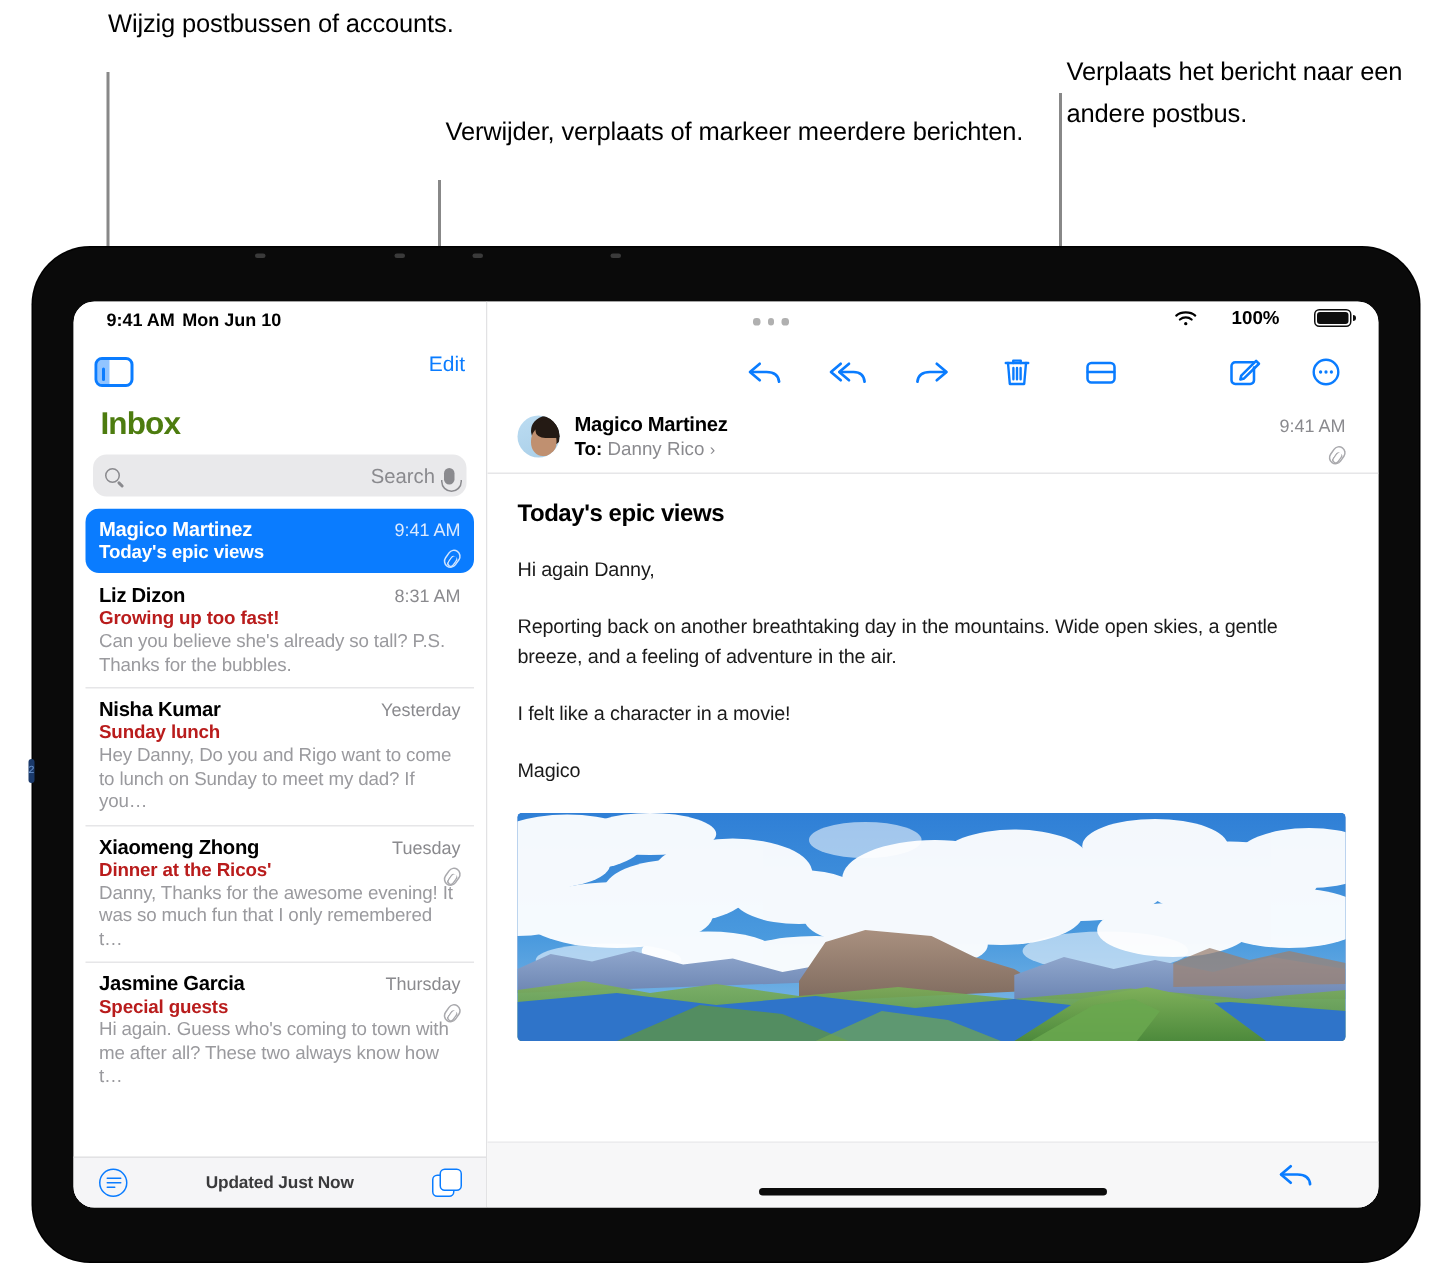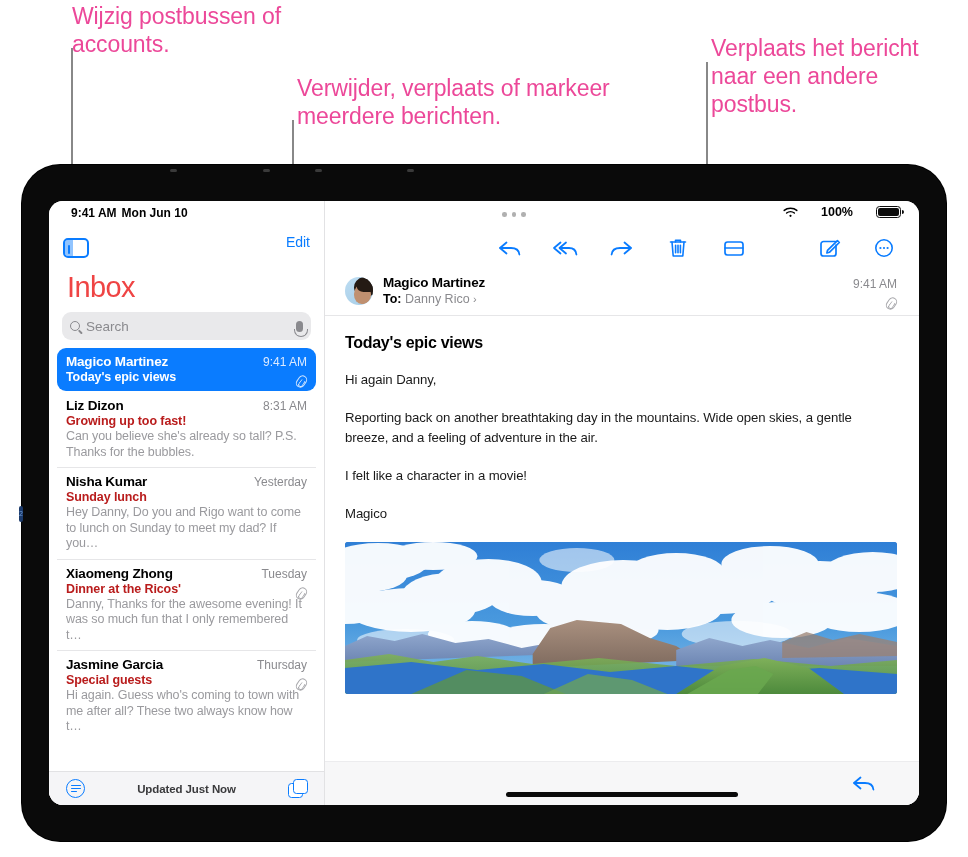--- a/index.html
+++ b/index.html
@@ -7,23 +7,23 @@
     width: 968px; height: 857px;
     background: #ffffff;
     font-family: "Liberation Sans", sans-serif;
     overflow: hidden;
   }
   #root { position: relative; width: 968px; height: 857px; background: #fff; }
 
   
   .callout {
     position: absolute;
-    font-size: 23px;
+    font-size: 17px;
     line-height: 28px;
-    color: #ec4899;
+    color: #000000;
     letter-spacing: -0.1px;
   }
   .leader {
     position: absolute;
     width: 2px;
     background: #888888;
   }
 
   
   #device {
@@ -107,27 +107,27 @@
   }
   .sb-toggle::before {
     content:""; position:absolute; left:0; top:0; bottom:0; width: 8px;
     background: #0a7cff; border-radius: 3px 0 0 3px; opacity: .45;
   }
   .sb-toggle::after {
     content:""; position:absolute; left:2.5px; top:4.5px; width:2px; height:9px;
     background:#0a7cff; border-radius:1px;
   }
   #inbox-title {
-    font-size: 29px; font-weight: 400; letter-spacing: -0.6px;
-    padding: 4px 18px 8px 18px; color: #ef4444;
+    font-size: 21px; font-weight: 700; letter-spacing: -0.6px;
+    padding: 4px 18px 8px 18px; color: #4d7c0f;
   }
   #searchbar {
     margin: 0 13px 8px 13px; height: 28px; border-radius: 9px;
     background: #e9e9eb; display: flex; align-items: center;
-    padding: 0 8px; gap: 6px;
+    padding: 0 8px; gap: 6px; text-align: right;
   }
   #searchbar .ph { font-size: 13.5px; color: #8a8a8e; flex: 1; }
   .mag {
     width: 10px; height: 10px; border: 1.6px solid #8a8a8e; border-radius: 50%;
     position: relative; flex: none;
   }
   .mag::after {
     content:""; position:absolute; right:-4px; bottom:-3px; width: 5px; height:1.6px;
     background:#8a8a8e; transform: rotate(45deg); border-radius: 1px;
   }

